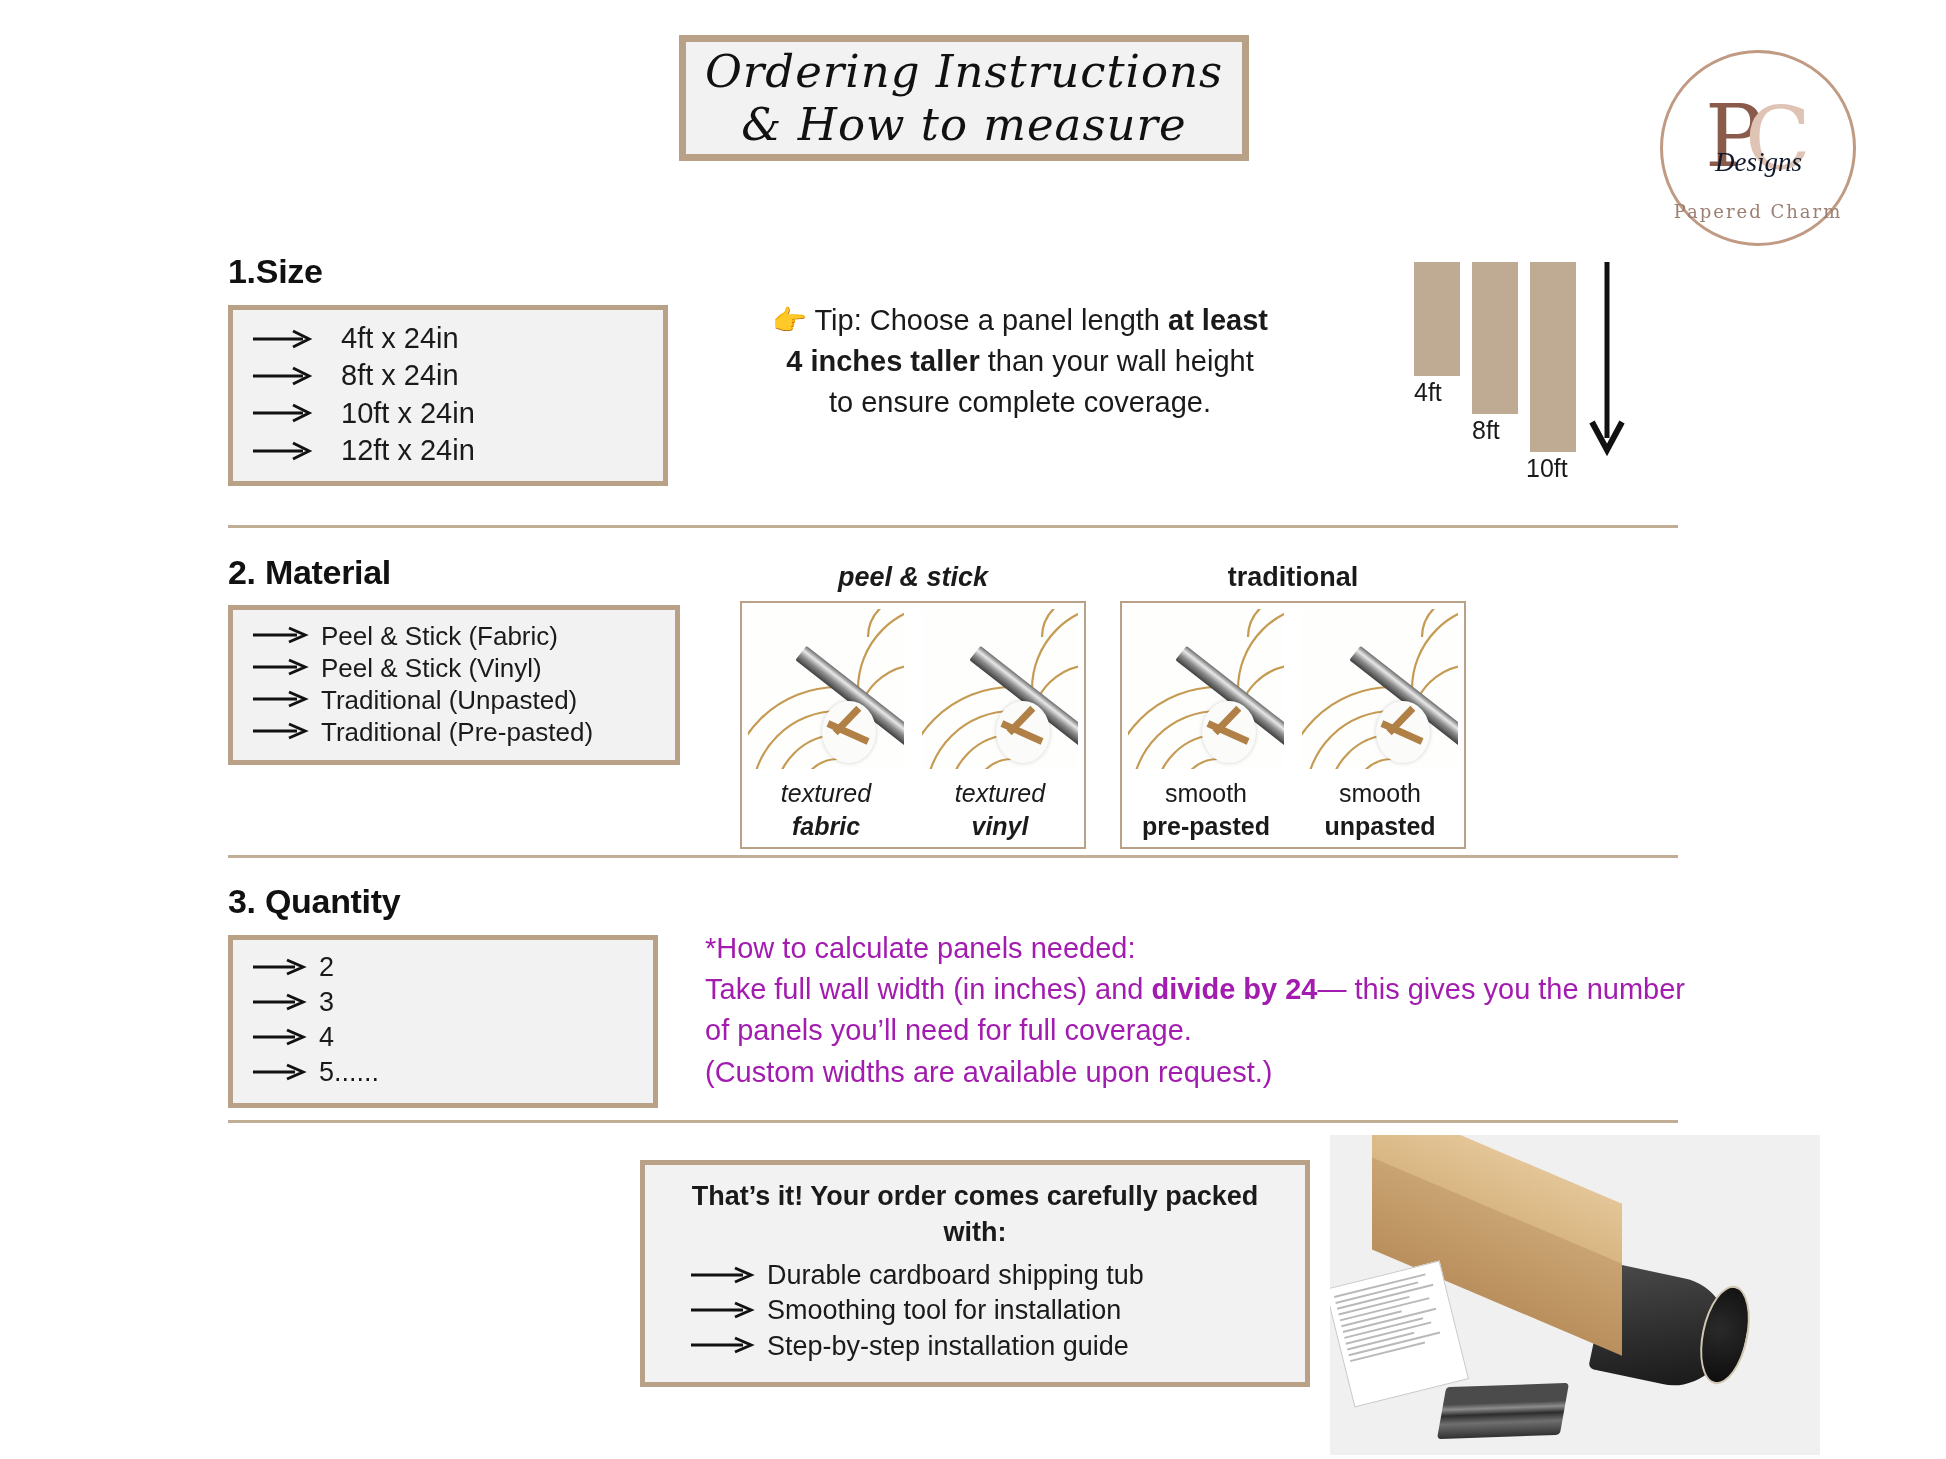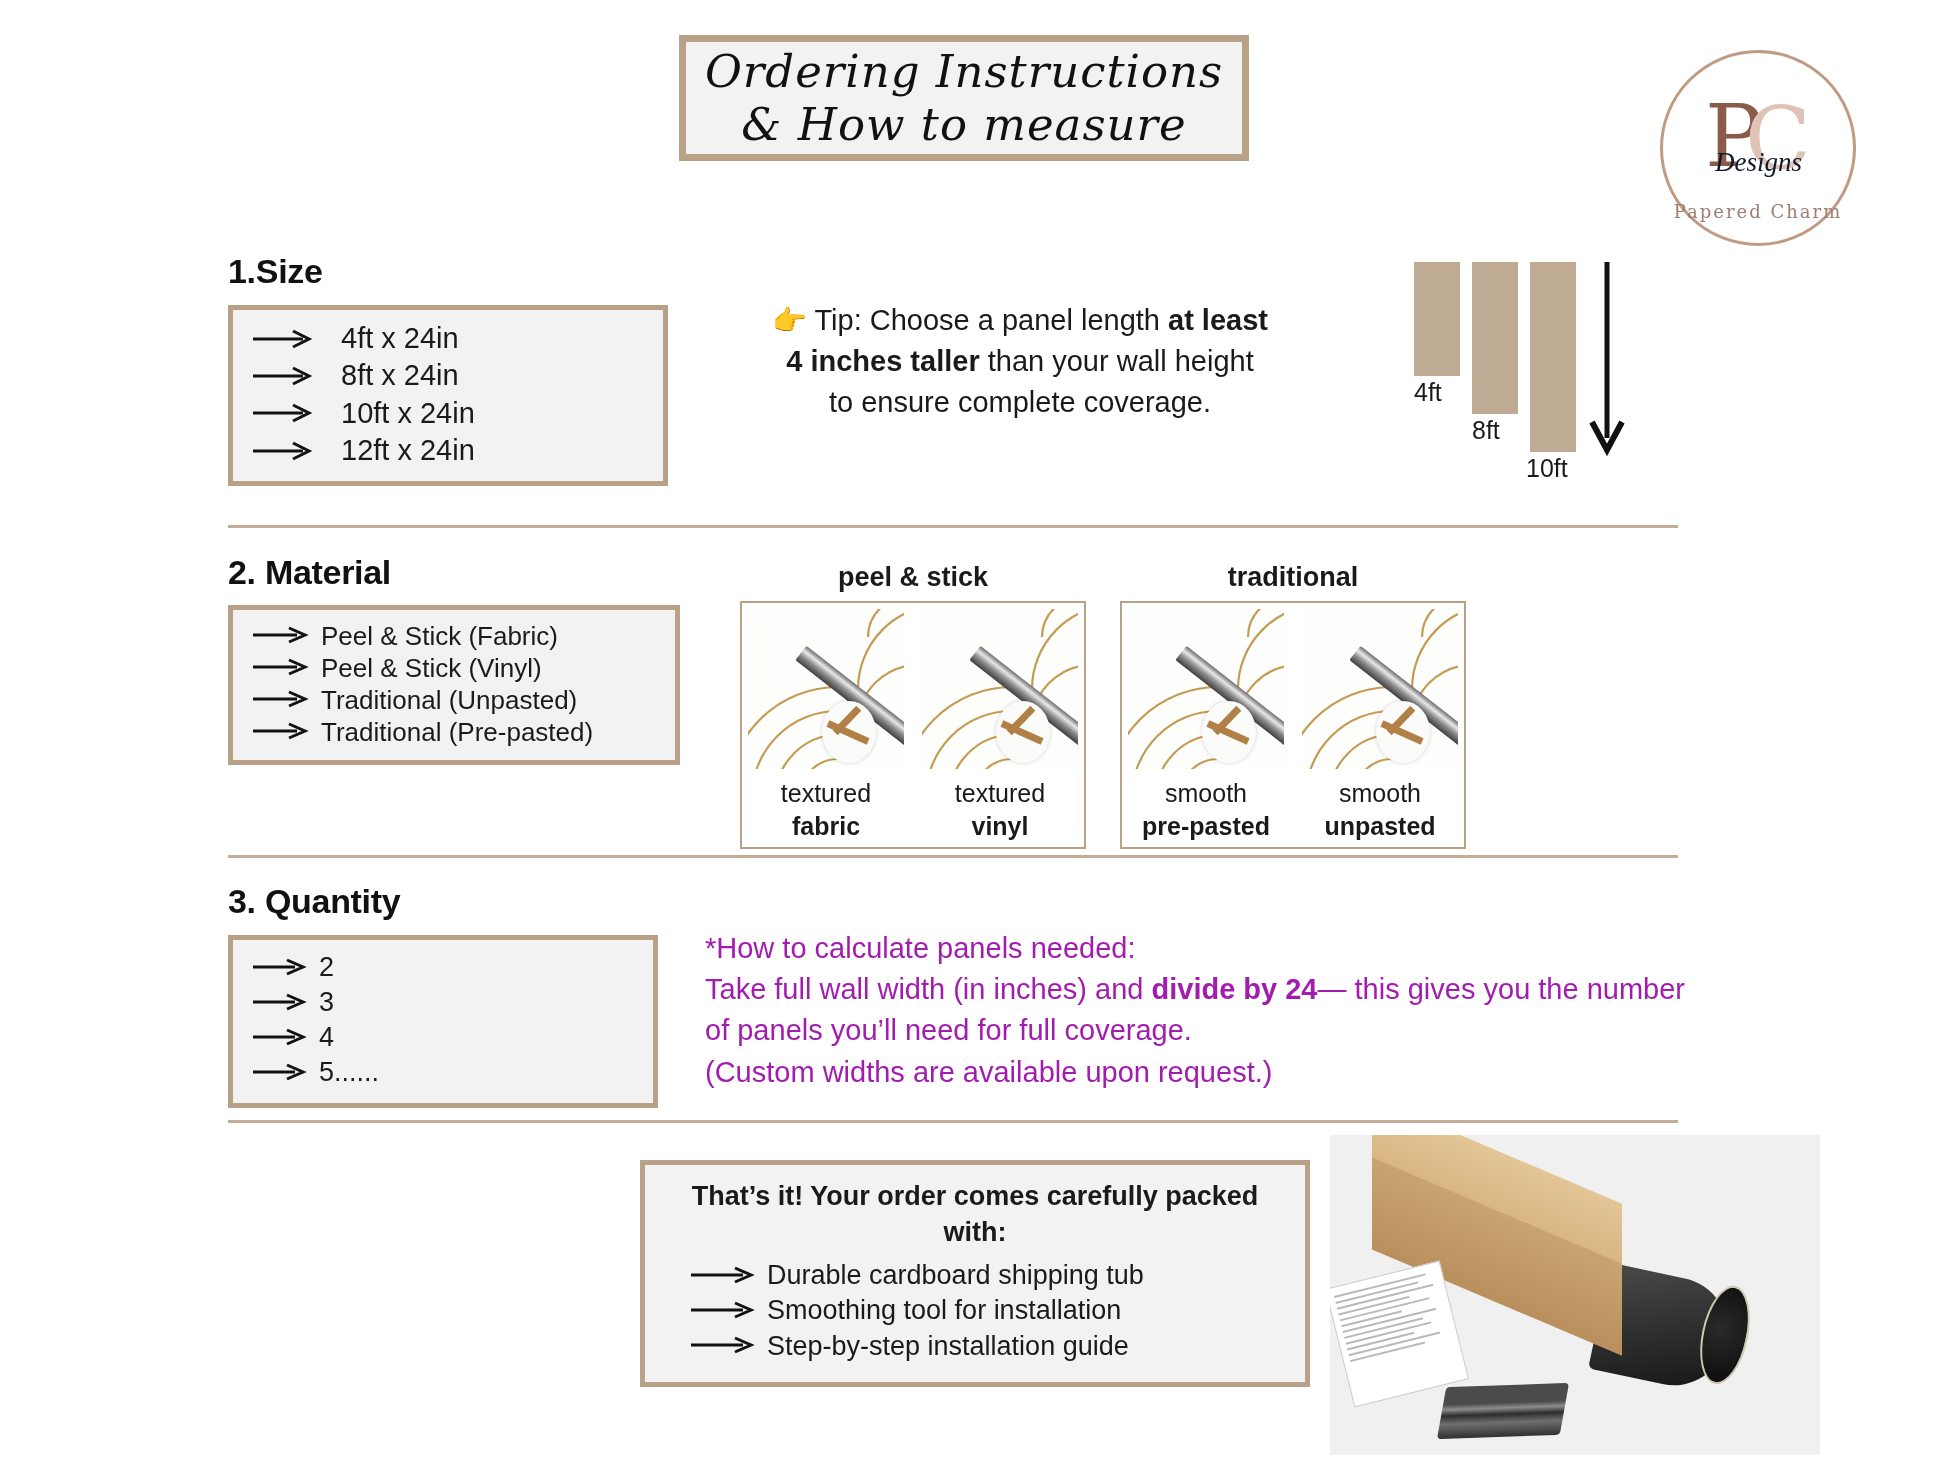--- a/index.html
+++ b/index.html
@@ -426,21 +426,21 @@
     <span class="arrow">
       <svg width="58" height="18" viewBox="0 0 58 18">
           <line x1="2" y1="9" x2="46" y2="9" stroke="#111" stroke-width="3"></line>
           <polyline points="38,2 54,9 38,16" fill="none" stroke="#111" stroke-width="3"></polyline>
         </svg>
     </span>
     <span>Traditional (Pre-pasted)</span>
   </div>
 </div>
 
-<div class="swatch-group" style="left:740px; top:562px;">
+<div class="swatch-group" style="left:740px; top:562px;font-style:italic;">
   <div class="grp-title">peel &amp; stick</div>
   <div class="grp-frame">
     <div class="sw-col">
       <div class="sw-img">
         <svg class="arcs" viewBox="0 0 230 200">
           <g fill="none" stroke="#c59a52" stroke-width="2.2">
             <path d="M10 200 A 110 110 0 0 1 120 90"></path>
             <path d="M34 200 A 86 86 0 0 1 120 114"></path>
             <path d="M58 200 A 62 62 0 0 1 120 138"></path>
             <path d="M82 200 A 38 38 0 0 1 120 162"></path>

